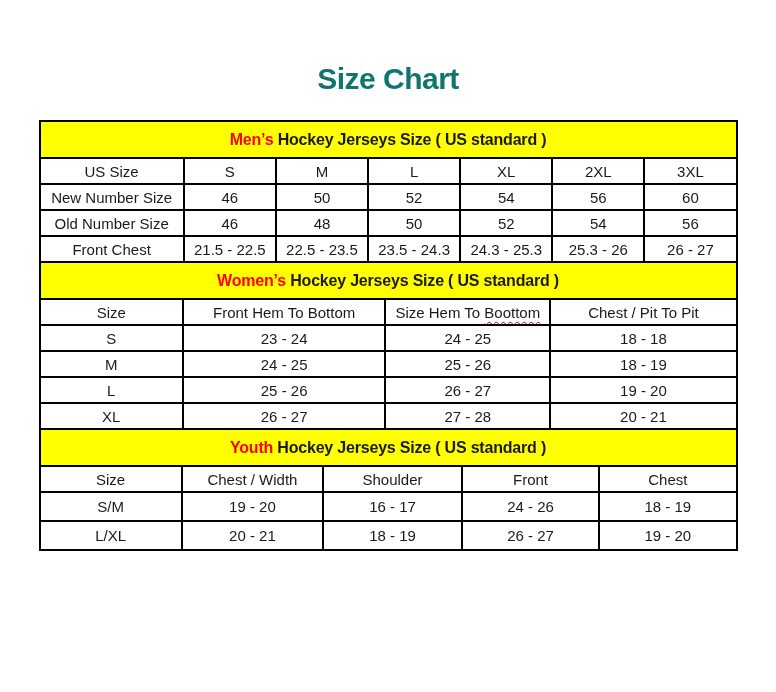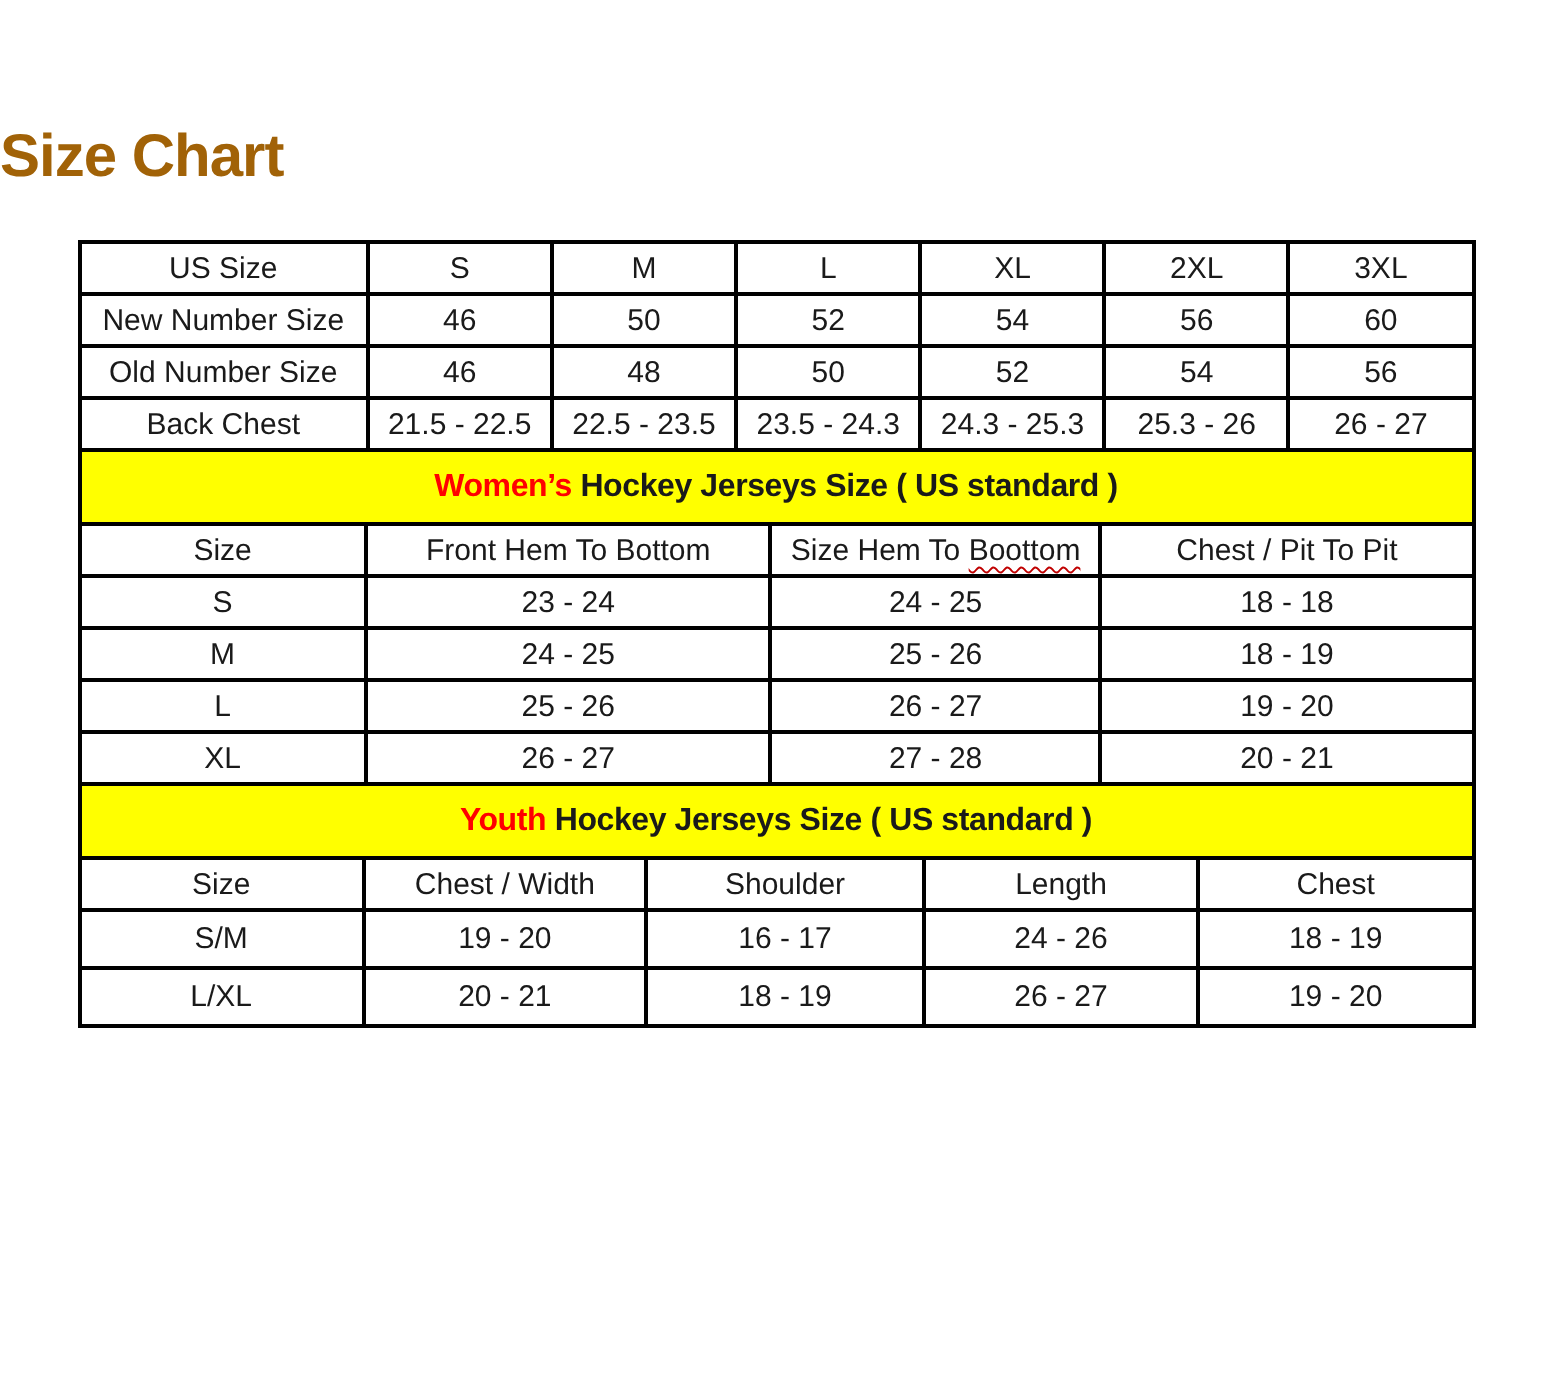--- a/index.html
+++ b/index.html
@@ -1,23 +1,23 @@
 <!DOCTYPE html>
 <html><head>
 <meta charset="utf-8">
 <style>
   html, body { margin: 0; padding: 0; }
   body {
     width: 776px; height: 692px; background: #ffffff; overflow: hidden;
     font-family: "Liberation Sans", sans-serif; color: #1a1a1a;
   }
   .title {
-    margin: 62px 0 0 0; 
+    margin: 62px 0 0 0; text-align: center;
     font-size: 30px; font-weight: bold; letter-spacing: -0.5px;
-    color: #a16207; line-height: 34px;
+    color: #0f766e; line-height: 34px;
   }
   .chart-wrap { width: 699px; margin: 24px auto 0 auto; }
   table { border-collapse: collapse; width: 100%; table-layout: fixed; }
   table + table { margin-top: -2px; }
   td, th {
     border: 2px solid #000000; text-align: center; vertical-align: middle;
     font-size: 15px; padding: 0 2px; overflow: hidden; white-space: nowrap;
   }
   tr.section td {
     background: #FFFF00; height: 35px; font-size: 16px; font-weight: bold;
@@ -45,20 +45,23 @@
     <colgroup>
       <col style="width:20.7%">
         <col style="width:13.22%">
         <col style="width:13.22%">
       <col style="width:13.22%">
         <col style="width:13.22%">
         <col style="width:13.21%">
         <col style="width:13.21%">
     </colgroup>
     <tbody>
+        <tr class="section">
+      <td colspan="7"><span class="red">Men’s</span><span> Hockey Jerseys Size ( US standard )</span></td>
+    </tr>
     <tr class="head">
       <th>US Size</th>
       <th>S</th>
       <th>M</th>
       <th>L</th>
       <th>XL</th>
       <th>2XL</th>
       <th>3XL</th>
     </tr>
     <tr class="data">
@@ -73,21 +76,21 @@
     <tr class="data">
       <td>Old Number Size</td>
       <td>46</td>
       <td>48</td>
       <td>50</td>
       <td>52</td>
       <td>54</td>
       <td>56</td>
     </tr>
     <tr class="data">
-      <td>Back Chest</td>
+      <td>Front Chest</td>
       <td>21.5 - 22.5</td>
       <td>22.5 - 23.5</td>
       <td>23.5 - 24.3</td>
       <td>24.3 - 25.3</td>
       <td>25.3 - 26</td>
       <td>26 - 27</td>
     </tr>
   </tbody>
     </table>
 
@@ -144,21 +147,21 @@
         <col style="width:19.7%">
     </colgroup>
     <tbody>
         <tr class="section">
       <td colspan="5"><span class="red">Youth</span><span> Hockey Jerseys Size ( US standard )</span></td>
     </tr>
     <tr class="head">
       <th>Size</th>
       <th>Chest / Width</th>
       <th>Shoulder</th>
-      <th>Length</th>
+      <th>Front</th>
       <th>Chest</th>
     </tr>
     <tr class="data">
       <td class="rowlabel-bold">S/M</td>
       <td>19 - 20</td>
       <td>16 - 17</td>
       <td>24 - 26</td>
       <td>18 - 19</td>
     </tr>
     <tr class="data">

